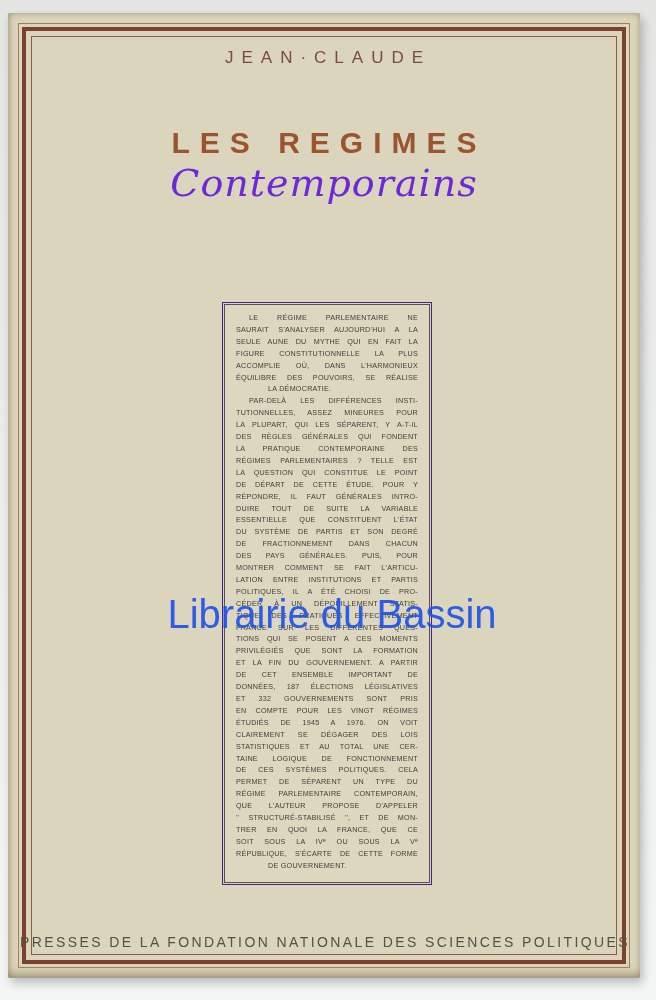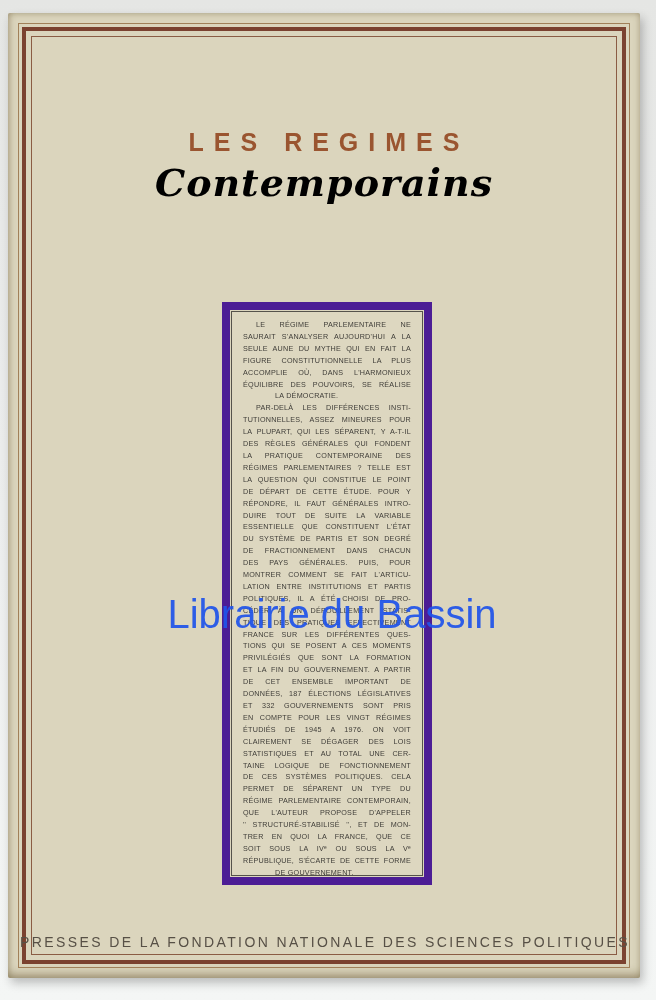--- a/index.html
+++ b/index.html
@@ -29,32 +29,32 @@
     position:absolute;left:0;right:0;top:33px;
     text-align:center;color:var(--author,#7a4c3a);
     font-size:17px;line-height:23px;letter-spacing:8px;
     text-indent:8px; 
   }
   .title{
     position:absolute;left:0;right:0;top:113px;
     text-align:center;color:var(--title,#9a5530);
   }
   .title .big{
-    font-weight:bold;font-size:25px;line-height:33px;letter-spacing:10px;text-indent:10px;
+    font-weight:bold;font-size:30px;line-height:33px;letter-spacing:10px;text-indent:10px;
   }
   .title .script{
     font-family:"DejaVu Serif",serif;
-    font-style:italic;font-weight:bold;
+    font-style:italic;font-weight:normal;
     font-size:38px;line-height:44px;letter-spacing:1px;
-    margin-top:2px;color:#000000;
+    margin-top:2px;color:#6d28d9;
   }
 
   .blurb-box{
     position:absolute;left:214px;top:289px;width:210px;height:583px;
-    border:8px solid #4c1d95;
+    border:1px solid #4c1d95;
     box-shadow:inset 0 0 0 1px var(--paper,#dbd5bd),inset 0 0 0 2px #55524b;
     box-sizing:border-box;
     background:rgba(255,255,250,.06);
   }
   .blurb-text{
     position:absolute;inset:3px 0 3px 0;
     padding:6px 13px 0 13px;
     color:var(--blurb,#3e3c37);
     font-size:7.2px;line-height:11.9px;letter-spacing:.25px;
   }
@@ -81,20 +81,21 @@
 <body>
 
 <div class="scene">
 
   <div class="book">
     <div class="frame-thin-outer"></div>
     <div class="frame-thick"></div>
     <div class="frame-thin-inner"></div>
 
     <div class="author">
+      <div>JEAN·CLAUDE</div>
     </div>
 
     <div class="title">
       <div class="big">LES REGIMES</div>
       <div class="script">Contemporains</div>
     </div>
 
     <div class="blurb-box">
       <div class="blurb-text">
           <div class="bl first">LE RÉGIME PARLEMENTAIRE NE</div>

